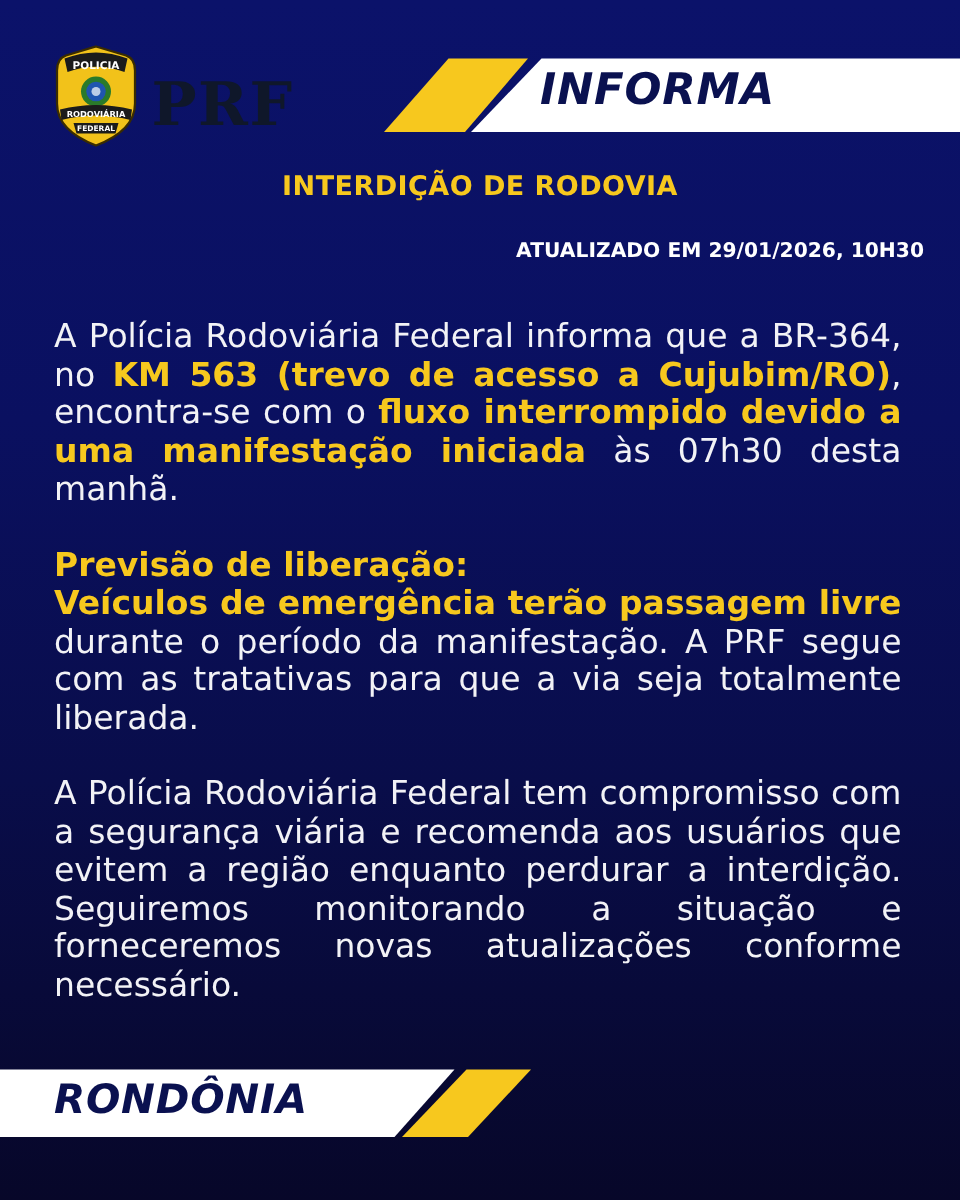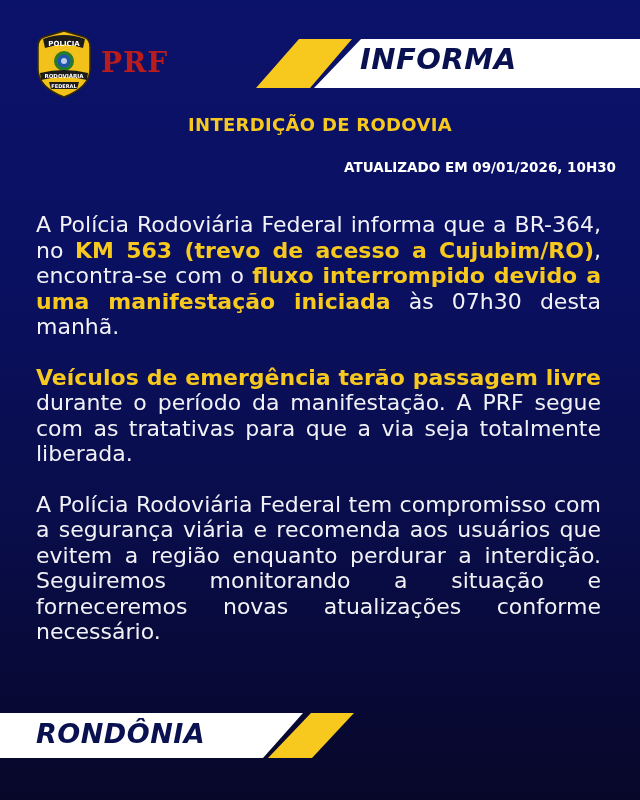--- a/index.html
+++ b/index.html
@@ -6,21 +6,21 @@
   body {
     width: 640px; height: 800px; overflow: hidden; position: relative;
     background: linear-gradient(180deg, #0b126a 0%, #0a1060 35%, #090d4a 65%, #070729 100%);
     font-family: "DejaVu Sans", "Liberation Sans", sans-serif;
     color: #ffffff;
   }
   .badge { position: absolute; left: 34px; top: 29px; width: 60px; height: 70px; }
   .prf-logo {
     position: absolute; left: 101px; top: 46px;
     font-family: "DejaVu Serif", "Liberation Serif", serif;
-    font-weight: bold; font-size: 28px; letter-spacing: 1px; color: #b91c1c;
+    font-weight: bold; font-size: 40px; letter-spacing: 1px; color: #0f172a;
   }
   .top-banner { position: absolute; left: 0; top: 0; width: 640px; height: 110px; }
   .informa-text {
     position: absolute; left: 360px; top: 42px; width: 270px; 
     font-family: "DejaVu Sans", sans-serif; font-weight: bold; font-style: italic;
     font-size: 29px; color: #0a1150; letter-spacing: 0.5px;
   }
   .title {
     position: absolute; top: 114px; left: 0; width: 640px; text-align: center;
     font-family: "DejaVu Sans", sans-serif; font-weight: bold; font-size: 18px;
@@ -68,25 +68,26 @@
   <path d="M6 44 Q30 38 54 44 L53 51 Q30 45 7 51 Z" fill="#1b1b1b"></path>
   <text x="30" y="49" text-anchor="middle" font-family="DejaVu Sans, sans-serif" font-weight="bold" font-size="5.5" fill="#ffffff">RODOVIÁRIA</text>
   <path d="M15 53 L45 53 L43 60 L17 60 Z" fill="#1b1b1b"></path>
   <text x="30" y="58.5" text-anchor="middle" font-family="DejaVu Sans, sans-serif" font-weight="bold" font-size="5" fill="#ffffff">FEDERAL</text>
 </svg>
 
 <div class="prf-logo">PRF</div>
 <div class="informa-text">INFORMA</div>
 
 <div class="title">INTERDIÇÃO  DE RODOVIA</div>
-<div class="updated">ATUALIZADO EM 09/01/2026, 10H30</div>
+<div class="updated">ATUALIZADO EM 29/01/2026, 10H30</div>
 
 <div class="content">
   <p class="p1"><span>A Polícia Rodoviária Federal informa que a BR-364, no </span><span class="hl">KM 563 (trevo de acesso a Cujubim/RO)</span><span>, encontra-se com o </span><span class="hl">fluxo interrompido devido a uma manifestação iniciada</span><span> às 07h30 desta manhã.</span></p>
 
+  <p class="prev-title">Previsão de liberação:</p>
 
   <p class="p3"><span class="hl">Veículos de emergência terão passagem livre</span><span> durante o período da manifestação. A PRF segue com as tratativas para que a via seja totalmente liberada.</span></p>
 
   <p>A Polícia Rodoviária Federal tem compromisso com a segurança viária e recomenda aos usuários que evitem a região enquanto perdurar a interdição. Seguiremos monitorando a situação e forneceremos novas atualizações conforme necessário.</p>
 </div>
 
 <svg class="bottom-banner" viewBox="0 0 640 110">
   <polygon points="0,23 303,23 263,68 0,68" fill="#ffffff"></polygon>
   <polygon points="311,23 354,23 312,68 268,68" fill="#f7c81e"></polygon>
 </svg>

